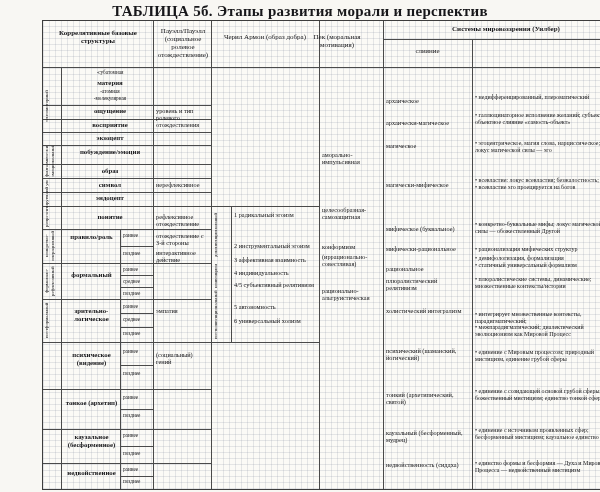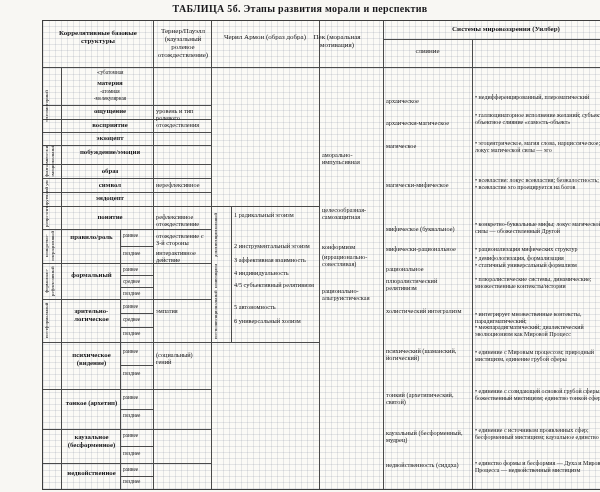--- a/index.html
+++ b/index.html
@@ -1,19 +1,19 @@
 <!DOCTYPE html>
 <html><head>
 <meta charset="utf-8">
 <style>
   html,body{margin:0;padding:0;}
   .page{position:relative;width:600px;height:492px;background:#f8f7f3;
         font-family:"Liberation Serif","DejaVu Serif",serif;color:#17171a;overflow:hidden;}
   .title{position:absolute;top:3px;left:0;width:600px;text-align:center;
-         font-size:10px;font-weight:700;letter-spacing:.3px;}
+         font-size:15px;font-weight:700;letter-spacing:.3px;}
   .table{position:absolute;left:8px;top:20px;width:586px;height:468px;
          border:1px solid #3d3d3d;background-color:#fbfaf6;
          background-image:
            repeating-linear-gradient(0deg, rgba(105,115,140,.16) 0 1px, transparent 1px 6px),
            repeating-linear-gradient(90deg, rgba(105,115,140,.16) 0 1px, transparent 1px 6px); margin-left: 34px;}
   .rv{position:absolute;width:1px;background:#4a4a4a;}
   .rh{position:absolute;height:1px;background:#4a4a4a;}
   .txt{position:absolute;line-height:1.12;}
   .ctr{text-align:center;}
   .hdr{font-weight:700;font-size:7px;text-align:center;line-height:1.15;}
@@ -67,21 +67,21 @@
     <div class="rh" style="left:77px;top:254px;width:33px"></div>
     <div class="rh" style="left:77px;top:266px;width:33px"></div>
     <div class="rh" style="left:77px;top:292px;width:33px"></div>
     <div class="rh" style="left:77px;top:306px;width:33px"></div>
     <div class="rh" style="left:77px;top:344px;width:33px"></div>
     <div class="rh" style="left:77px;top:388px;width:33px"></div>
     <div class="rh" style="left:77px;top:425px;width:33px"></div>
     <div class="rh" style="left:77px;top:455px;width:33px"></div>
 
     <div class="txt hdr" style="left:0;top:8px;width:110px">Коррелятивные базовые структуры</div>
-    <div class="txt hdr" style="left:112px;top:6px;width:56px;font-weight:400">Тернер/Пауэлл (каузальный ролевое отождествление)</div>
+    <div class="txt hdr" style="left:112px;top:6px;width:56px;font-weight:400">Пауэлл/Пауэлл (социальное ролевое отождествление)</div>
     <div class="txt hdr" style="left:170px;top:12px;width:104px;font-weight:400">Черил Армон (образ добра)</div>
     <div class="txt hdr" style="left:264px;top:12px;width:60px;font-weight:400">Пек (моральная мотивация)</div>
     <div class="txt hdr" style="left:340px;top:4px;width:246px">Системы мировоззрения (Уилбер)</div>
     <div class="txt hdr" style="left:340px;top:26px;width:89px;font-weight:400">слияние</div>
 
     <div class="txt vert" style="left:1px;top:47px;width:16px;height:76px">сенсомоторный</div>
     <div class="txt vert" style="left:1px;top:125px;width:16px;height:31px">фантазмически-эмоциональный</div>
     <div class="txt vert" style="left:1px;top:158px;width:16px;height:49px">репрезентирующий ум</div>
     <div class="txt vert" style="left:1px;top:209px;width:16px;height:32px">конкретно-операционный</div>
     <div class="txt vert" style="left:1px;top:243px;width:16px;height:34px">формально-рефлексивный</div>

